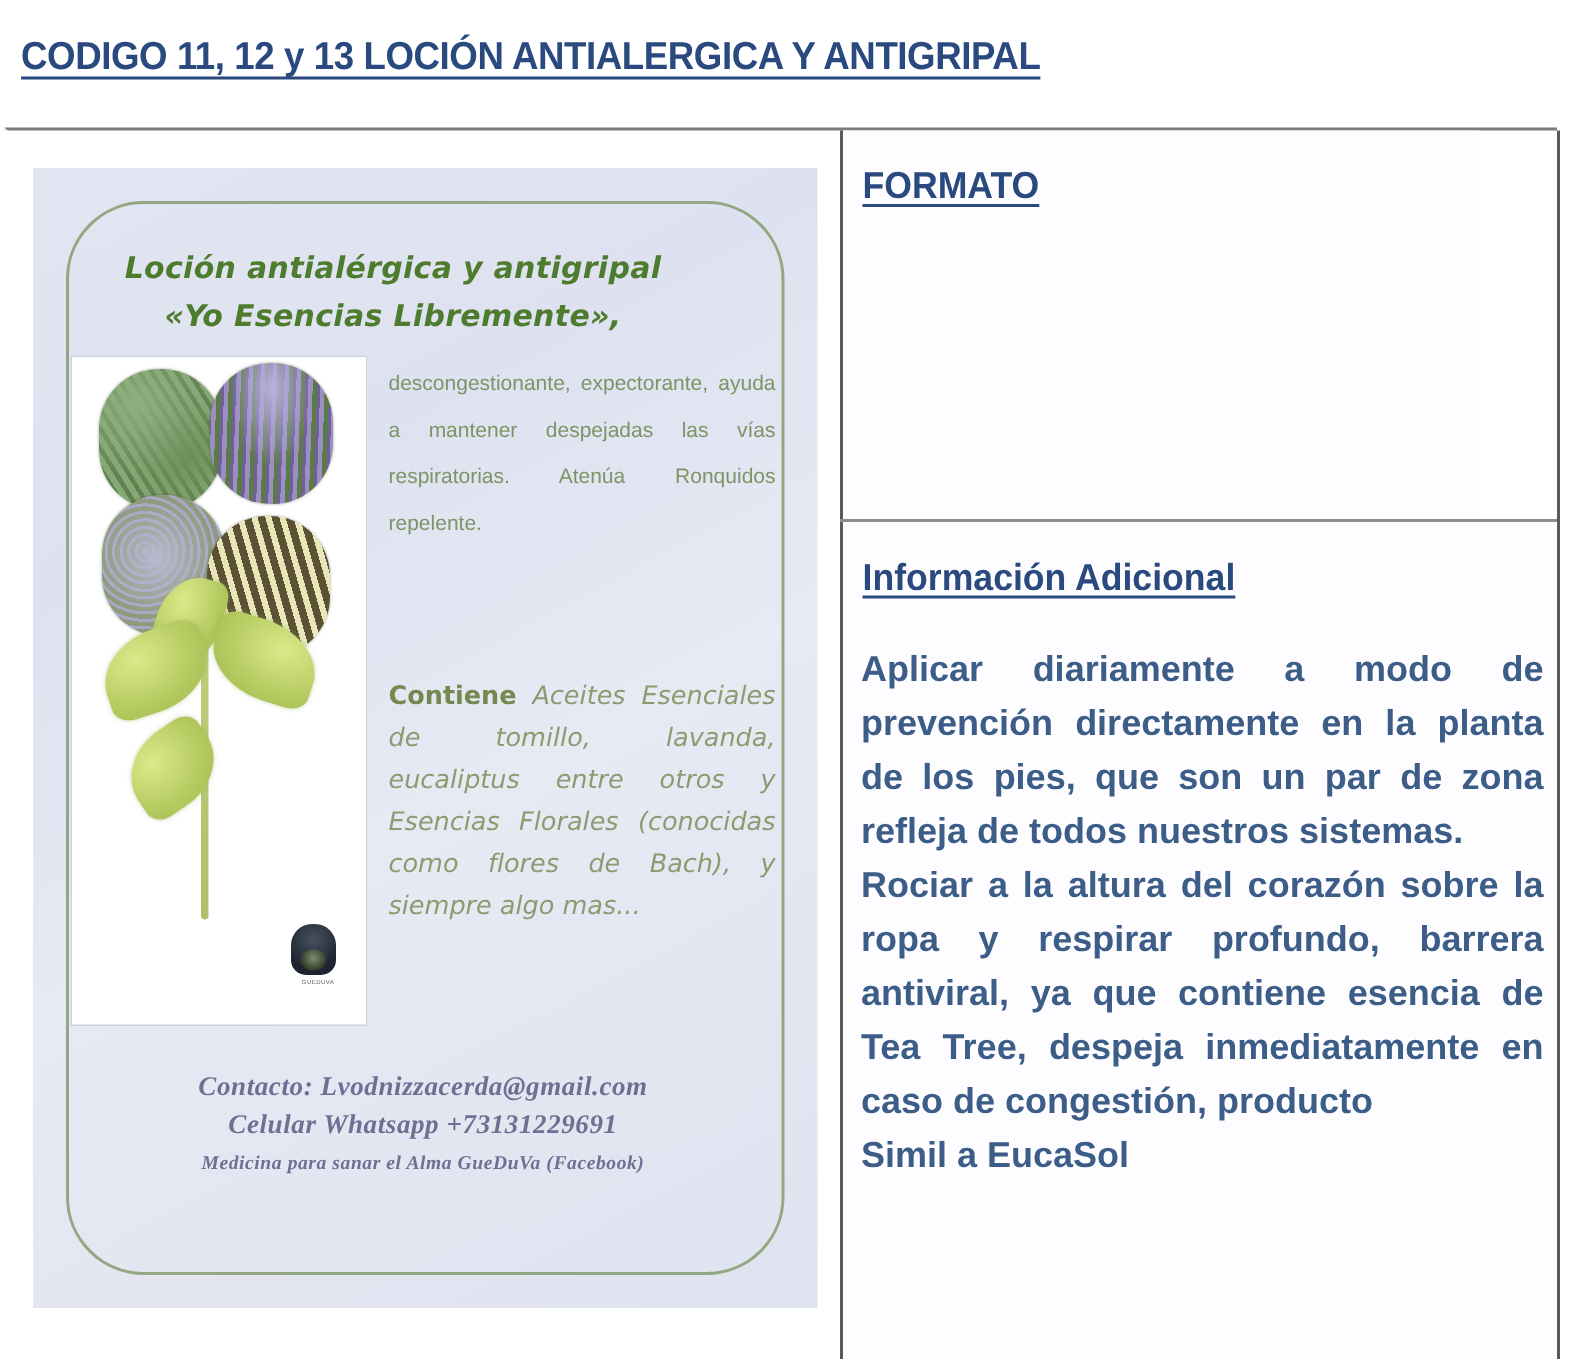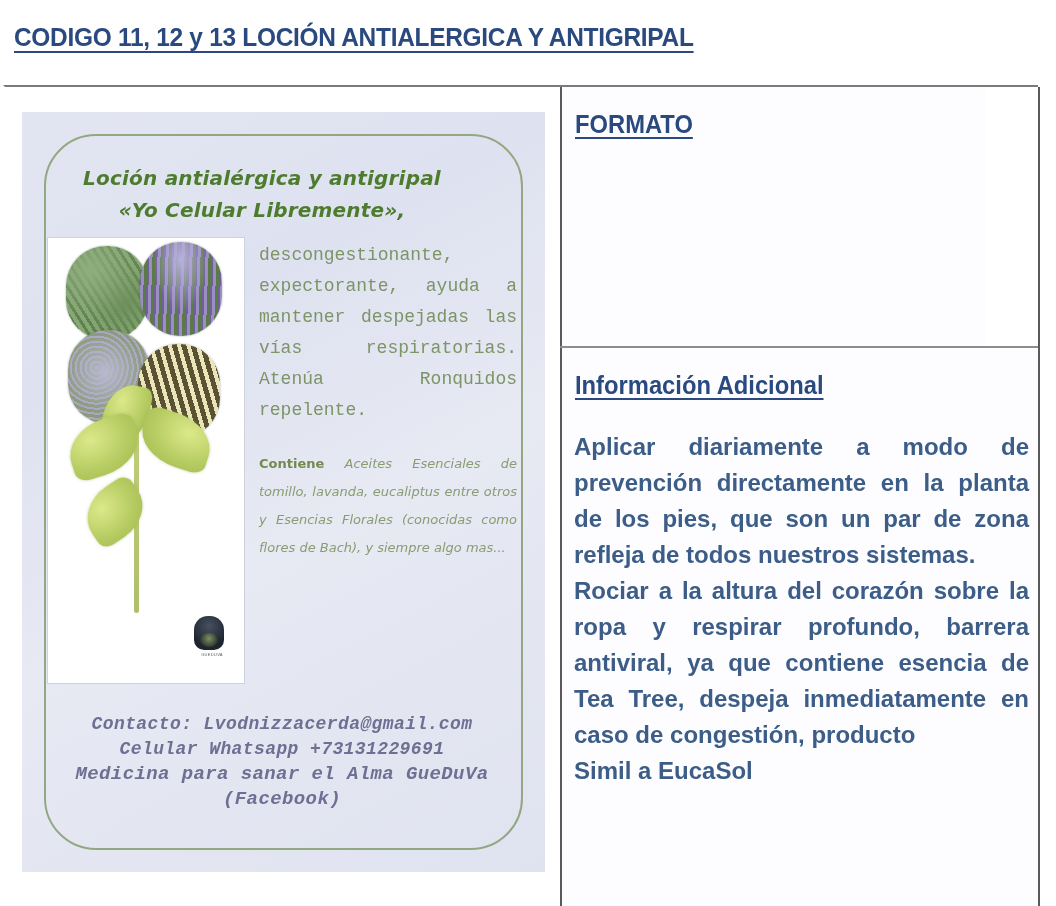--- a/index.html
+++ b/index.html
@@ -207,59 +207,59 @@
     letter-spacing: .3px;
     color: #5a5f66;
   }
 
   
   .label-body {
     position: absolute;
     left: 237px;
     top: 128px;
     width: 258px;
-    font-family: Liberation Mono, monospace;
-    font-size: 18px;
+    font-family: Liberation Sans, sans-serif;
+    font-size: 14px;
     line-height: 31px;
     color: #7d9466;
     text-align: justify;
     text-justify: inter-word;
   }
   .label-body p { margin: 0; }
   .label-contiene {
     position: absolute;
     left: 237px;
     top: 338px;
     width: 258px;
     font-family: "DejaVu Sans", sans-serif;
-    font-size: 13px;
+    font-size: 17px;
     line-height: 28px;
     color: #8a9c71;
     text-align: justify;
     text-justify: inter-word;
     font-style: italic;
   }
   .label-contiene b { font-style: normal; font-weight: bold; color: #74894f; }
 
   .label-contact {
     position: absolute;
     left: 10px;
     top: 600px;
     width: 500px;
     text-align: center;
-    font-family: Liberation Mono, monospace;
+    font-family: Liberation Serif, serif;
     font-style: italic;
     font-weight: bold;
     font-size: 18px;
     line-height: 25px;
     color: #6f6f93;
     letter-spacing: .4px;
   }
   .label-contact span { display: block; }
-  .label-contact .c3 { font-size: 19px; }
+  .label-contact .c3 { font-size: 13px; }
 
   
   .cell-formato {
     position: absolute;
     left: 557px;
     top: 0px;
     width: 424px;
     height: 259px;
     background: #fdfdff;
   }
@@ -320,21 +320,21 @@
   <div class="h-divider"></div>
   <div class="r-border"></div>
 
   <div class="label-cell">
     <div class="label-art">
 
       <div class="label-frame"></div>
 
       <div class="label-title">
         <span>Loción antialérgica y antigripal</span>
-        <span class="ln2">«Yo Celular Libremente»,</span>
+        <span class="ln2">«Yo Esencias Libremente»,</span>
       </div>
 
       <div class="photo-card">
         <div class="collage">
           <div class="tile t1"></div>
           <div class="tile t2"></div>
           <div class="tile t3"></div>
           <div class="tile t4"></div>
         </div>
         <div class="stem"></div>

